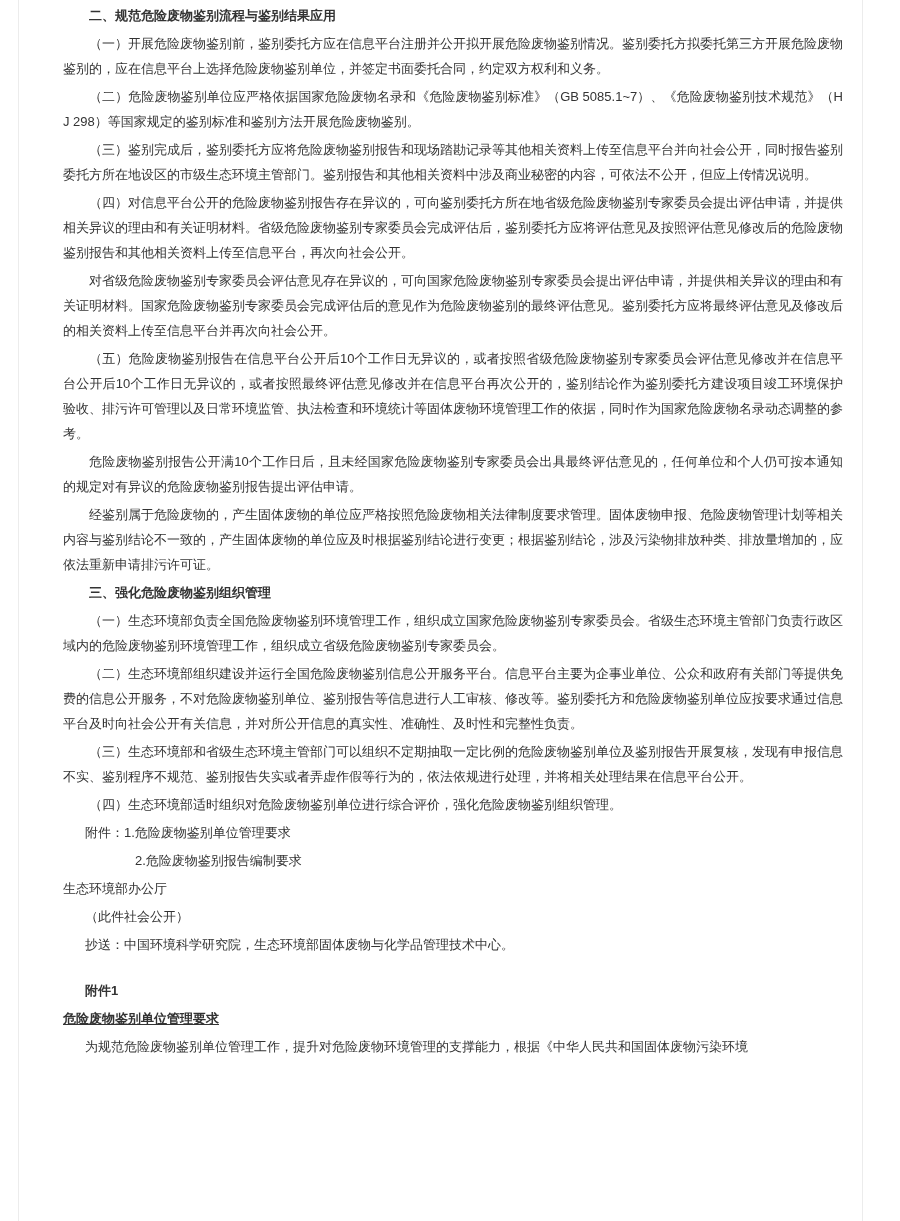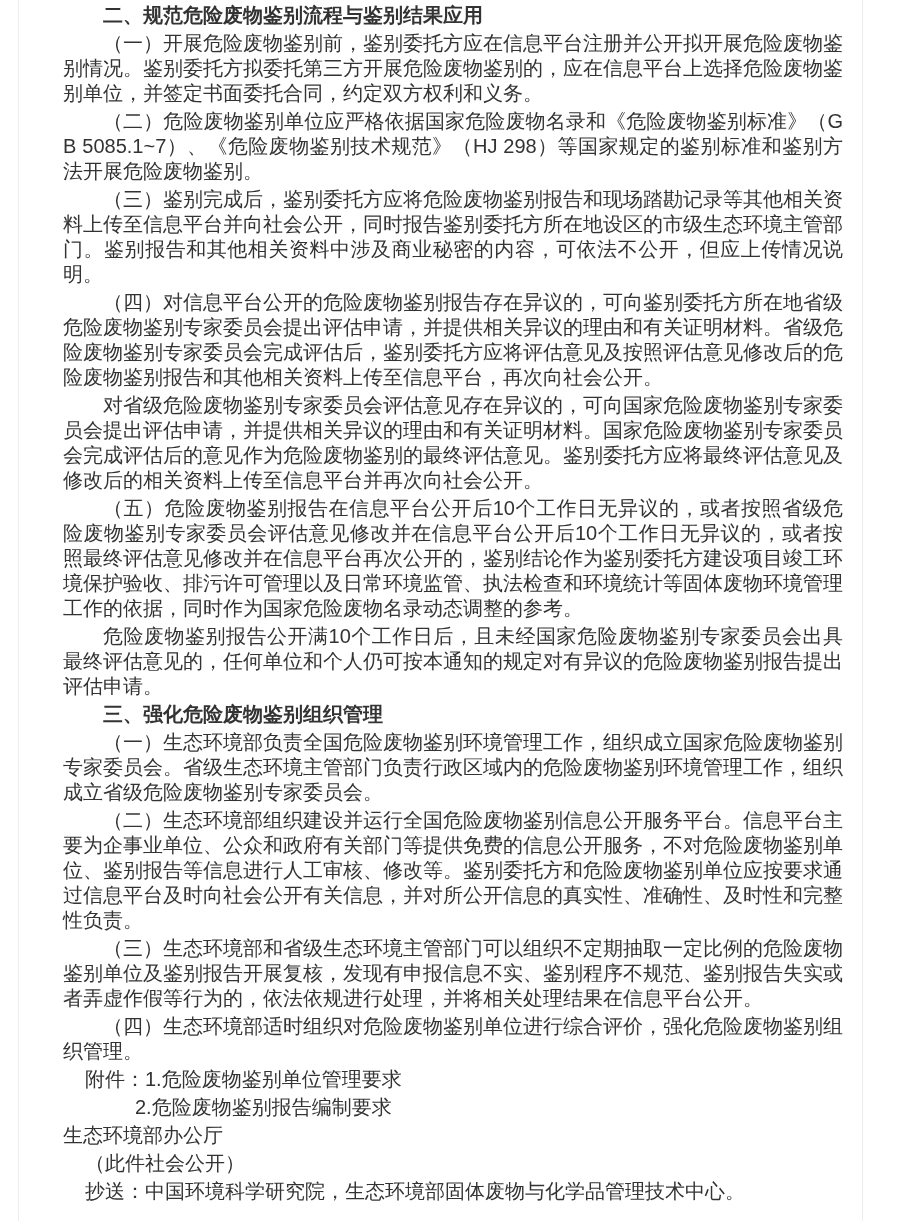--- a/index.html
+++ b/index.html
@@ -18,21 +18,21 @@
     margin-left: 18px;
     width: 845px;
     min-height: 1221px;
     border-left: 1px solid #ececec;
     border-right: 1px solid #ececec;
     padding: 3px 19px 0 44px;
     background: #ffffff;
   }
   .doc-card p {
     margin: 0 0 3px 0;
-    font-size: 20px;
+    font-size: 13px;
     line-height: 25px;
     color: #333333;
     text-align: justify;
     word-break: break-all;
   }
   .heading {
     font-weight: bold;
     color: #000000;
     font-size: 16px;
     text-indent: 2em;
@@ -55,35 +55,37 @@
     font-weight: bold;
     color: #000000;
     margin-top: 21px !important;
     text-indent: 22px;
   }
   .annex-title {
     text-align: center;
     font-weight: bold;
     color: #000000;
     font-size: 16px;
+    text-decoration: underline;
   }
 </style>
 </head>
 <body>
 
 <div class="doc-card">
 
   <p class="heading">二、规范危险废物鉴别流程与鉴别结果应用</p>
   <p class="indent">（一）开展危险废物鉴别前，鉴别委托方应在信息平台注册并公开拟开展危险废物鉴别情况。鉴别委托方拟委托第三方开展危险废物鉴别的，应在信息平台上选择危险废物鉴别单位，并签定书面委托合同，约定双方权利和义务。</p>
   <p class="indent">（二）危险废物鉴别单位应严格依据国家危险废物名录和《危险废物鉴别标准》（GB 5085.1~7）、《危险废物鉴别技术规范》（HJ 298）等国家规定的鉴别标准和鉴别方法开展危险废物鉴别。</p>
   <p class="indent">（三）鉴别完成后，鉴别委托方应将危险废物鉴别报告和现场踏勘记录等其他相关资料上传至信息平台并向社会公开，同时报告鉴别委托方所在地设区的市级生态环境主管部门。鉴别报告和其他相关资料中涉及商业秘密的内容，可依法不公开，但应上传情况说明。</p>
   <p class="indent">（四）对信息平台公开的危险废物鉴别报告存在异议的，可向鉴别委托方所在地省级危险废物鉴别专家委员会提出评估申请，并提供相关异议的理由和有关证明材料。省级危险废物鉴别专家委员会完成评估后，鉴别委托方应将评估意见及按照评估意见修改后的危险废物鉴别报告和其他相关资料上传至信息平台，再次向社会公开。</p>
   <p class="indent">对省级危险废物鉴别专家委员会评估意见存在异议的，可向国家危险废物鉴别专家委员会提出评估申请，并提供相关异议的理由和有关证明材料。国家危险废物鉴别专家委员会完成评估后的意见作为危险废物鉴别的最终评估意见。鉴别委托方应将最终评估意见及修改后的相关资料上传至信息平台并再次向社会公开。</p>
   <p class="indent">（五）危险废物鉴别报告在信息平台公开后10个工作日无异议的，或者按照省级危险废物鉴别专家委员会评估意见修改并在信息平台公开后10个工作日无异议的，或者按照最终评估意见修改并在信息平台再次公开的，鉴别结论作为鉴别委托方建设项目竣工环境保护验收、排污许可管理以及日常环境监管、执法检查和环境统计等固体废物环境管理工作的依据，同时作为国家危险废物名录动态调整的参考。</p>
   <p class="indent">危险废物鉴别报告公开满10个工作日后，且未经国家危险废物鉴别专家委员会出具最终评估意见的，任何单位和个人仍可按本通知的规定对有异议的危险废物鉴别报告提出评估申请。</p>
+  <p class="indent">经鉴别属于危险废物的，产生固体废物的单位应严格按照危险废物相关法律制度要求管理。固体废物申报、危险废物管理计划等相关内容与鉴别结论不一致的，产生固体废物的单位应及时根据鉴别结论进行变更；根据鉴别结论，涉及污染物排放种类、排放量增加的，应依法重新申请排污许可证。</p>
 
   <p class="heading">三、强化危险废物鉴别组织管理</p>
   <p class="indent">（一）生态环境部负责全国危险废物鉴别环境管理工作，组织成立国家危险废物鉴别专家委员会。省级生态环境主管部门负责行政区域内的危险废物鉴别环境管理工作，组织成立省级危险废物鉴别专家委员会。</p>
   <p class="indent">（二）生态环境部组织建设并运行全国危险废物鉴别信息公开服务平台。信息平台主要为企事业单位、公众和政府有关部门等提供免费的信息公开服务，不对危险废物鉴别单位、鉴别报告等信息进行人工审核、修改等。鉴别委托方和危险废物鉴别单位应按要求通过信息平台及时向社会公开有关信息，并对所公开信息的真实性、准确性、及时性和完整性负责。</p>
   <p class="indent">（三）生态环境部和省级生态环境主管部门可以组织不定期抽取一定比例的危险废物鉴别单位及鉴别报告开展复核，发现有申报信息不实、鉴别程序不规范、鉴别报告失实或者弄虚作假等行为的，依法依规进行处理，并将相关处理结果在信息平台公开。</p>
   <p class="indent">（四）生态环境部适时组织对危险废物鉴别单位进行综合评价，强化危险废物鉴别组织管理。</p>
 
   <p class="indent-sm">附件：1.危险废物鉴别单位管理要求</p>
   <p class="attach-line-2">2.危险废物鉴别报告编制要求</p>
 

